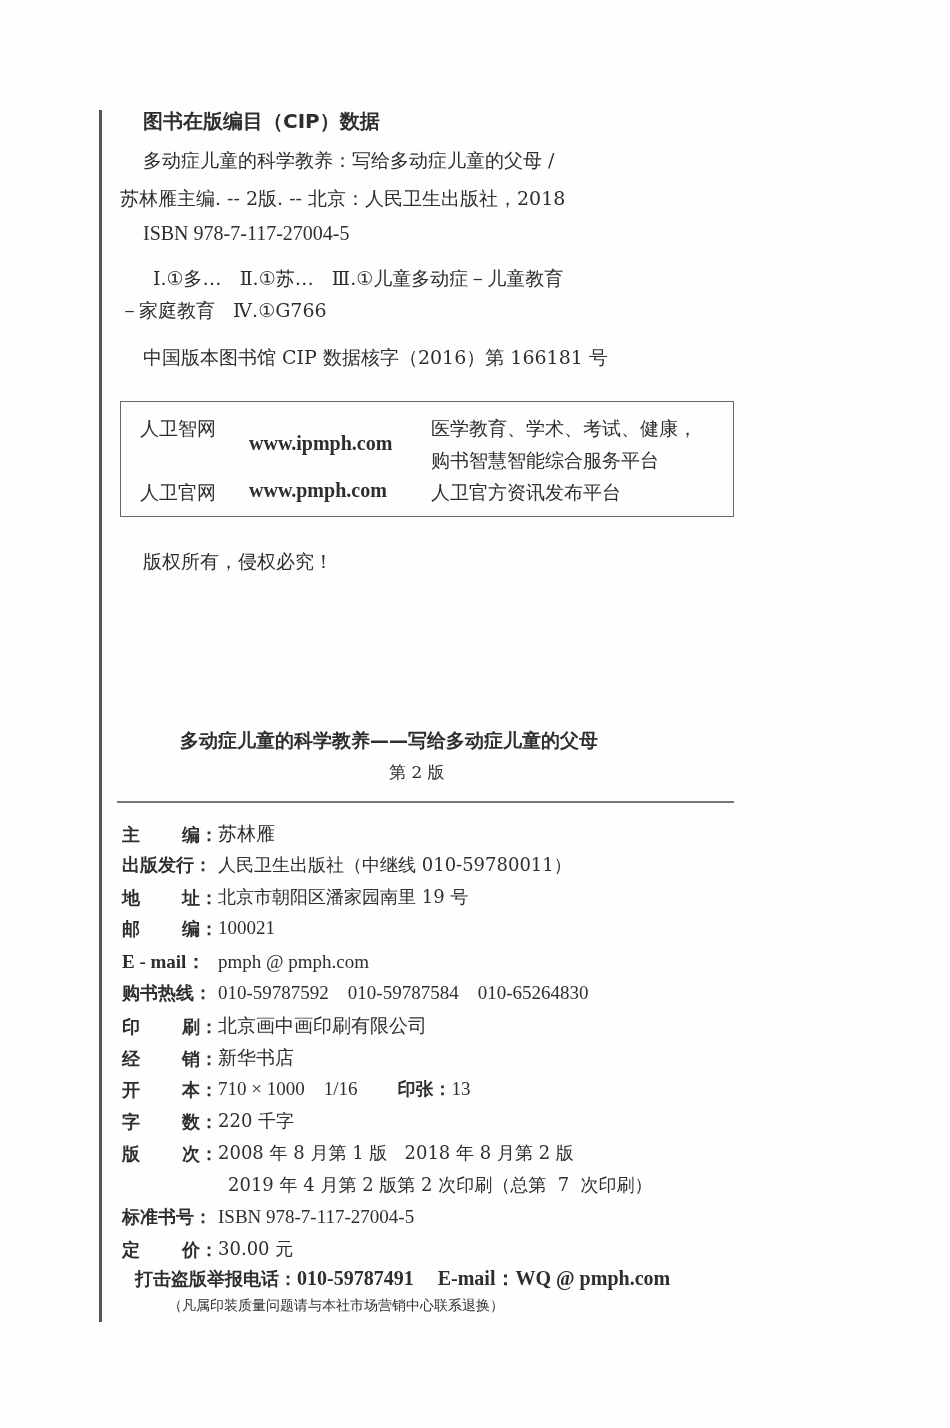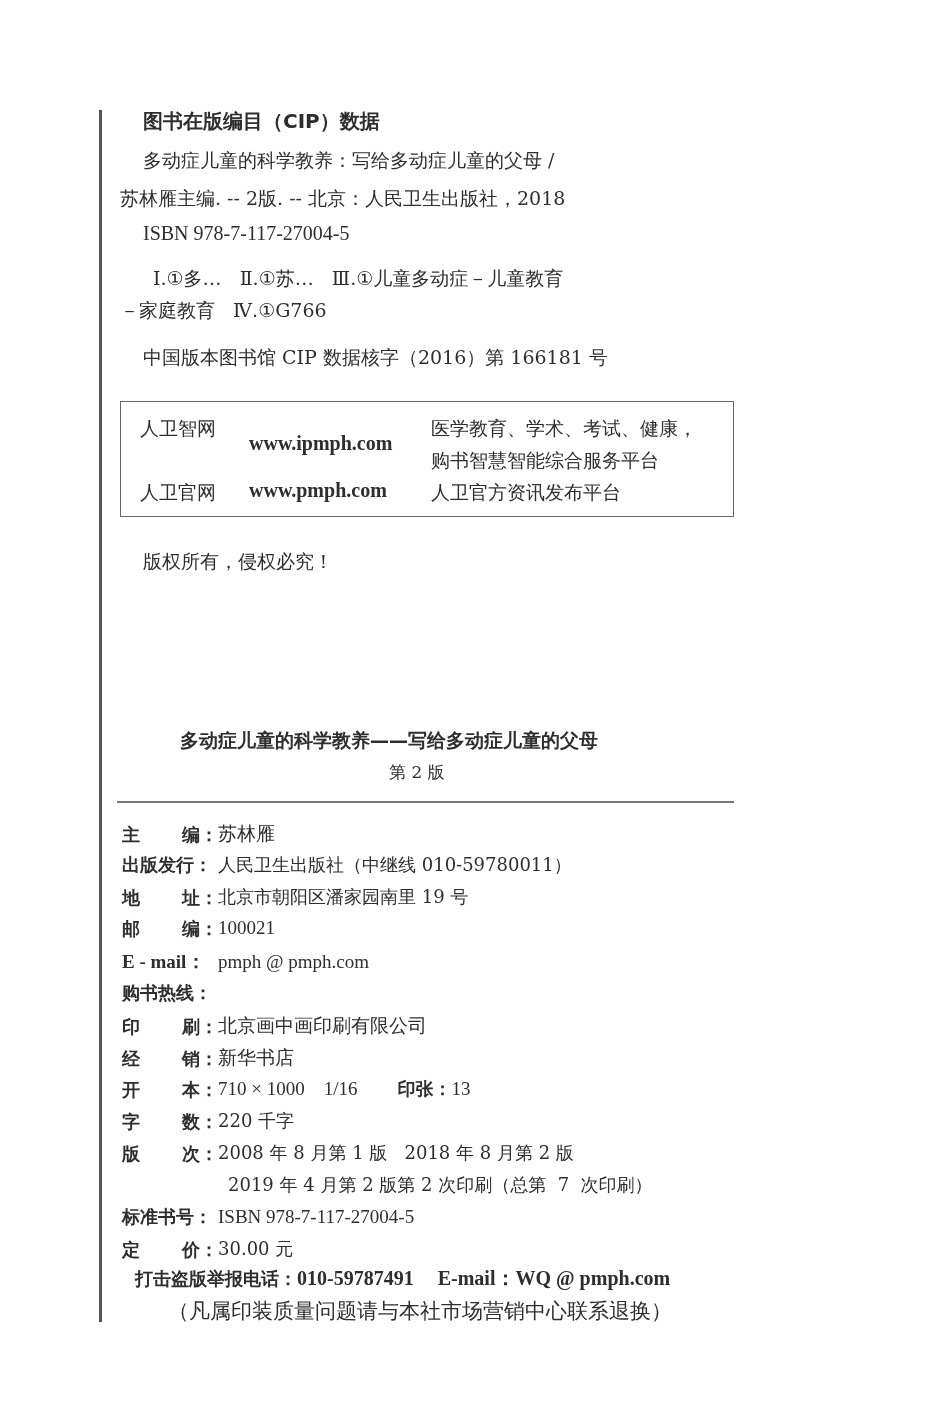--- a/index.html
+++ b/index.html
@@ -76,21 +76,21 @@
     }
     .kv .k .k1 { position: absolute; left: 0; }
     .kv .k .k2 { position: absolute; right: 0; }
     .kv .k.full { text-align: left; }
     .kv .v { font-family: "Liberation Serif", "DejaVu Serif", serif; }
     .kv .k-inline { font-family: "DejaVu Sans", sans-serif; font-weight: bold; font-size: 18px; margin-left: 40px; }
 
     .piracy { left: 135px; top: 1265px; font-size: 19px; }
     .piracy .pk { font-family: "DejaVu Sans", sans-serif; font-weight: bold; font-size: 18px; }
     .piracy .pv { font-family: "Liberation Serif", serif; font-weight: bold; font-size: 20px; }
-    .note { left: 168px; top: 1297px; font-size: 21px; font-family: "DejaVu Serif", serif; text-align: center; }
+    .note { left: 168px; top: 1297px; font-size: 14px; font-family: "DejaVu Serif", serif; text-align: center; }
   </style>
 </head>
 <body>
 
 <div class="vline"></div>
 
 <div class="abs cip-title sans">图书在版编目（CIP）数据</div>
 <div class="abs cip-line" style="left:143px; top:148px;">多动症儿童的科学教养：写给多动症儿童的父母 /</div>
 <div class="abs cip-line" style="left:120px; top:186px;">苏林雁主编. -- 2版. -- 北京：人民卫生出版社，2018</div>
 <div class="abs cip-line serif" style="left:143px; top:222px; font-size:20px;">ISBN 978-7-117-27004-5</div>
@@ -149,20 +149,21 @@
   <span class="v">100021</span>
 </div>
 
 <div class="kv" style="top:949px;">
   <span class="k full" style="font-family:'Liberation Serif',serif; font-size:19px;">E - mail：</span>
   <span class="v">pmph @ pmph.com</span>
 </div>
 
 <div class="kv" style="top:981px;">
   <span class="k full">购书热线：</span>
+  <span class="v" style="white-space:pre;">010-59787592    010-59787584    010-65264830</span>
 </div>
 
 <div class="kv" style="top:1013px;">
   <span class="k"><span class="k1">印</span><span class="k2">刷：</span>&nbsp;</span>
   <span class="v zh">北京画中画印刷有限公司</span>
 </div>
 
 <div class="kv" style="top:1045px;">
   <span class="k"><span class="k1">经</span><span class="k2">销：</span>&nbsp;</span>
   <span class="v zh">新华书店</span>

